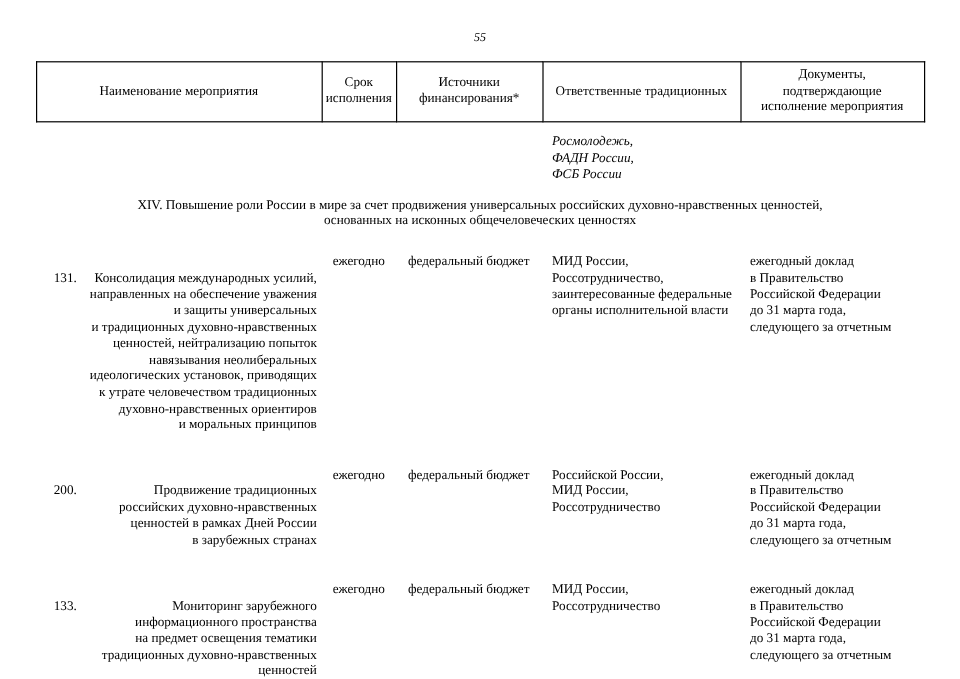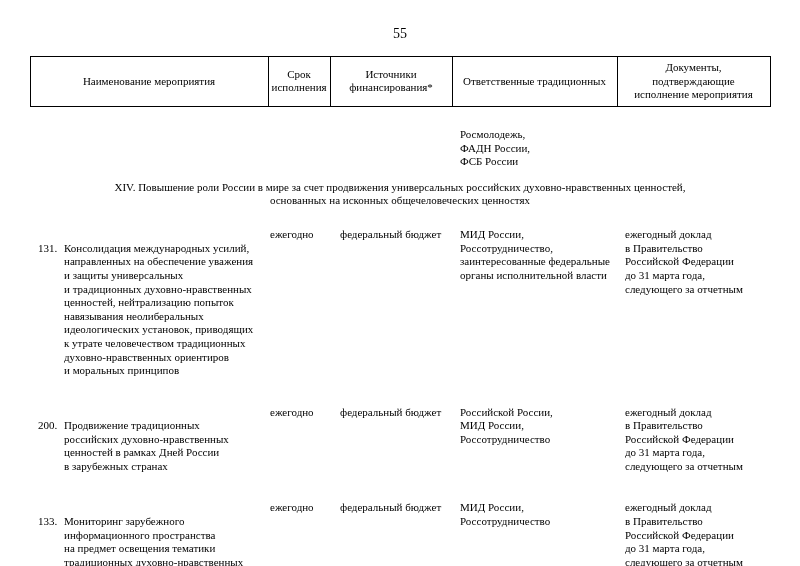--- a/index.html
+++ b/index.html
@@ -9,22 +9,23 @@
   body {
     width: 800px;
     height: 566px;
     background: #ffffff;
     color: #000000;
     font-family: "Liberation Serif", serif;
     overflow: hidden;
   }
   .page-number {
     text-align: center;
-    font-size: 14px;
+    font-size: 10px;
     margin-top: 26px;
+    font-style: italic;
   }
   table.doc-table {
     border-collapse: collapse;
     table-layout: fixed;
     width: 740px;
     margin: 14px auto 0 auto;
     font-size: 11px;
     line-height: 1.24;
   }
   col.c1 { width: 238px; }
@@ -40,46 +41,48 @@
     padding: 4px 3px;
     white-space: pre-line;
     font-size: 11px;
   }
   tbody td {
     vertical-align: top;
     white-space: pre-line;
     padding: 0 4px 0 6px;
   }
   tr.continuation-row td {
-    padding-top: 21px;
+    padding-top: 10px;
+    font-style: italic;
   }
   td.section-cell {
     text-align: center;
     padding: 12px 0 6px 0;
     white-space: pre-line;
   }
   tr.data-row td {
     padding-top: 14px;
   }
   td.cell-name {
     padding-left: 8px;
+    text-align: right;
   }
   .name-wrap {
     display: flex;
   }
   .row-num {
     width: 26px;
     flex: 0 0 26px;
   }
   .row-text {
     white-space: pre-line;
     flex: 1 1 auto;
   }
   td.cell-term {
-    text-align: left;
+    text-align: center;
     padding-left: 2px;
     padding-right: 2px;
   }
   td.cell-source {
     padding-left: 10px;
   }
   td.cell-executors {
     padding-left: 8px;
     padding-right: 2px;
   }

